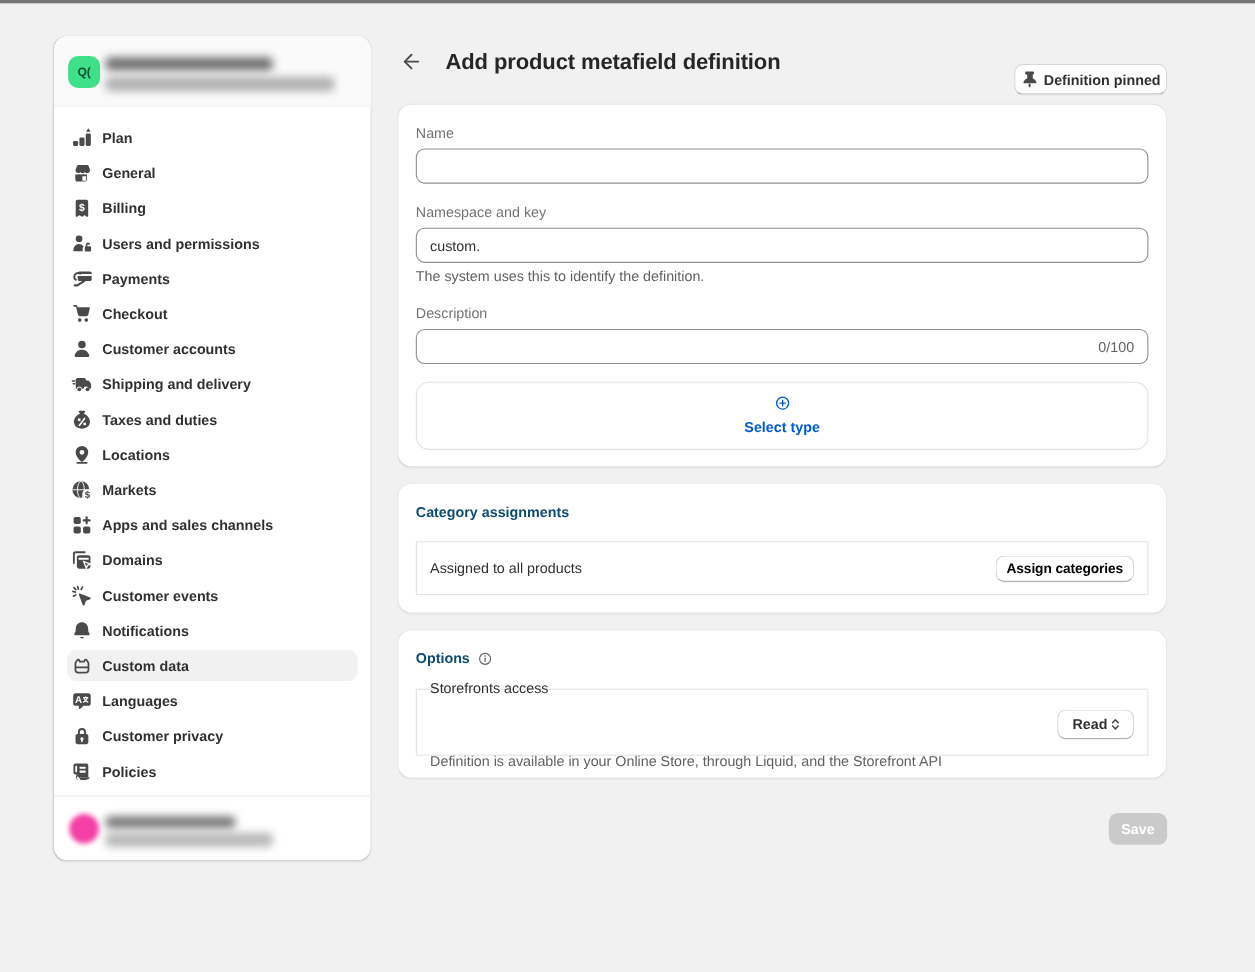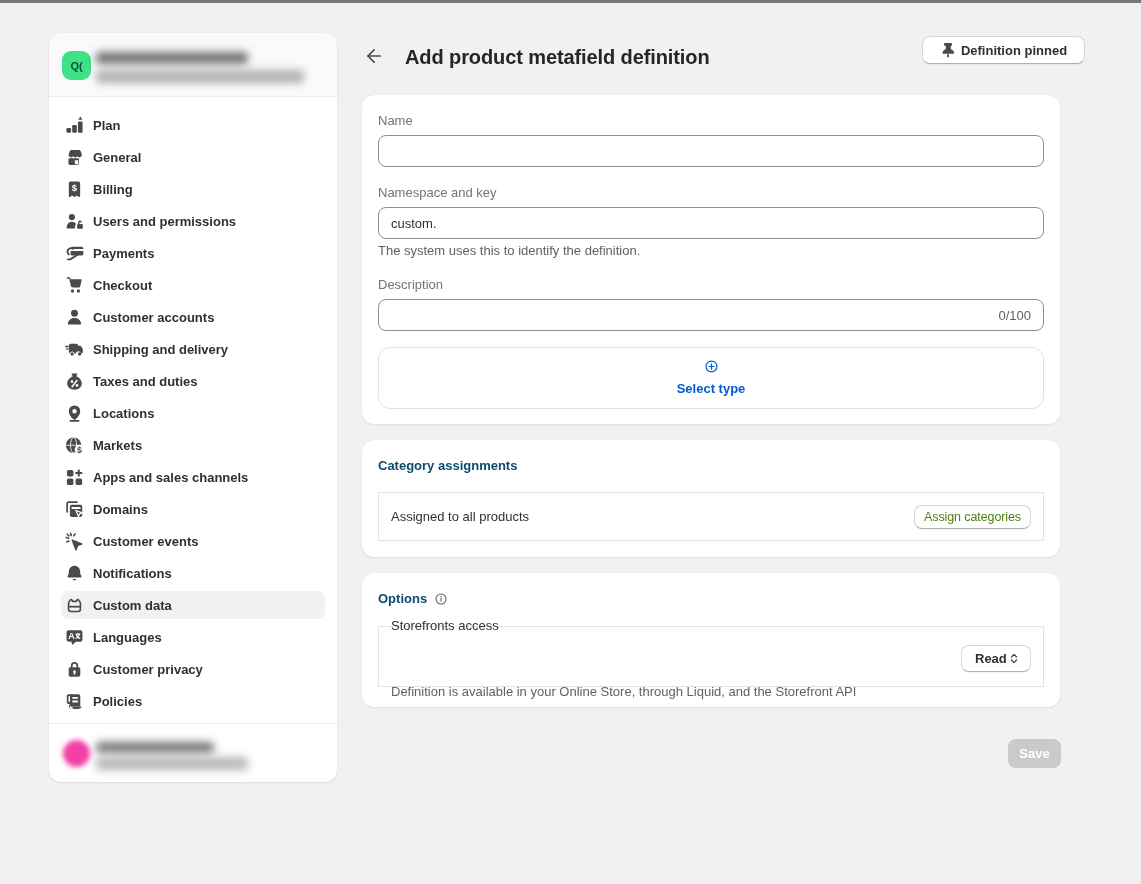--- a/index.html
+++ b/index.html
@@ -18,37 +18,37 @@
 .nav-item .ic svg { width:19px; height:19px; }
 .nav-item .tx { margin-left:9px; font-size:13px; font-weight:bold; color:#303030; }
 .sfoot { position:absolute; left:0; top:690px; width:288px; height:59px; border-top:1px solid #ececec; }
 .f-avatar { position:absolute; left:14px; top:16px; width:27px; height:27px; border-radius:50%; background:#f33fa6; filter:blur(2.5px); }
 .blur3 { position:absolute; left:47px; top:18px; width:118px; height:11px; background:#4a4a4a; border-radius:4px; filter:blur(4px); opacity:.75; }
 .blur4 { position:absolute; left:47px; top:33px; width:152px; height:13px; background:#9a9a9a; border-radius:4px; filter:blur(4px); opacity:.7; }
 
 .main { position:absolute; left:362px; top:0; width:698px; }
 .backbtn { position:absolute; left:4px; top:48px; width:16px; height:16px; }
 .h1 { position:absolute; left:43px; top:43px; font-size:20px; font-weight:bold; color:#262626; letter-spacing:-0.1px; line-height:28px; }
-.pinned { position:absolute; left:560px; top:36px; width:163px; height:28px; background:#fff; border:1px solid #d6d6d6; border-bottom-color:#b0b0b0; border-radius:8px; box-shadow:0 1px 0 rgba(0,0,0,.04); display:flex; align-items:center; justify-content:center; gap:5px; font-size:13px; font-weight:bold; color:#303030; }
+.pinned { position:absolute; left:560px; top:58px; width:139px; height:28px; background:#fff; border:1px solid #d6d6d6; border-bottom-color:#b0b0b0; border-radius:8px; box-shadow:0 1px 0 rgba(0,0,0,.04); display:flex; align-items:center; justify-content:center; gap:5px; font-size:13px; font-weight:bold; color:#303030; }
 .card { position:absolute; left:0; width:698px; background:#fff; border-radius:12px; box-shadow:0 1px 2px rgba(26,26,26,.07), 0 0 1px rgba(0,0,0,.1); padding:16px; }
 .card1 { top:95px; height:329px; }
 .card2 { top:440px; height:117px; }
 .card3 { top:573px; height:134px; }
 .lbl { font-size:13px; color:#737373; line-height:20px; margin-bottom:4px; }
 .inp { height:32px; border:1px solid #8f8f8f; border-radius:8px; background:#fff; display:flex; align-items:center; padding:0 12px; font-size:13px; color:#303030; }
 .grp { margin-top:16px; }
 .help { font-size:13px; line-height:16px; color:#616161; margin-top:4px; }
 .cnt { margin-left:auto; color:#616161; font-size:13px; }
 .selectbox { margin-top:16px; height:62px; border:1px solid #e3e3e3; border-radius:12px; display:flex; align-items:center; justify-content:center; gap:8px;flex-direction:column; }
 .selectbox .t { font-size:13px; font-weight:bold; color:#005bd3; }
 .ctitle { font-size:13px; font-weight:bold; color:#0c4a6e; line-height:20px; }
 .innerbox { margin-top:16px; border:1px solid #e3e3e3; border-radius:0; display:flex; align-items:center; padding:0 12px; }
 .ibox2 { height:49px; }
 .ibox3 { height:61px; margin-top:17px; }
-.btn2 { margin-left:auto; height:24px; background:#fff; border:1px solid #d6d6d6; border-bottom-color:#b0b0b0; border-radius:8px; box-shadow:0 1px 0 rgba(0,0,0,.04); display:flex; align-items:center; justify-content:center; font-size:12.5px; font-weight:normal; color:#4d7c0f; padding:0 9px; letter-spacing:-0.1px; }
+.btn2 { margin-left:auto; height:24px; background:#fff; border:1px solid #d6d6d6; border-bottom-color:#b0b0b0; border-radius:8px; box-shadow:0 1px 0 rgba(0,0,0,.04); display:flex; align-items:center; justify-content:center; font-size:12.5px; font-weight:bold; color:#000000; padding:0 9px; letter-spacing:-0.1px; }
 .selbtn { margin-left:auto; width:70px; height:27px; font-size:12.5px; background:#fff; border:1px solid #d6d6d6; border-bottom-color:#b0b0b0; border-radius:8px; box-shadow:0 1px 0 rgba(0,0,0,.04); display:flex; align-items:center; font-size:13px; font-weight:bold; color:#303030; padding:0 10px 0 13px; justify-content:space-between; transform:translateY(2px); }
 .t13 { font-size:13px; color:#303030; line-height:20px; }
 .sub13 { font-size:13px; color:#616161; line-height:20px;margin-top:46px; }
 .save { position:absolute; left:646px; top:739px; width:53px; height:29px; background:#cacaca; border-radius:8px; color:#fff; font-size:13px; font-weight:bold; display:flex; align-items:center; justify-content:center; }
 .orow { display:flex; align-items:center; gap:7px; }
 </style>
 </head>
 <body>
 <div class="topbar"></div>
 

